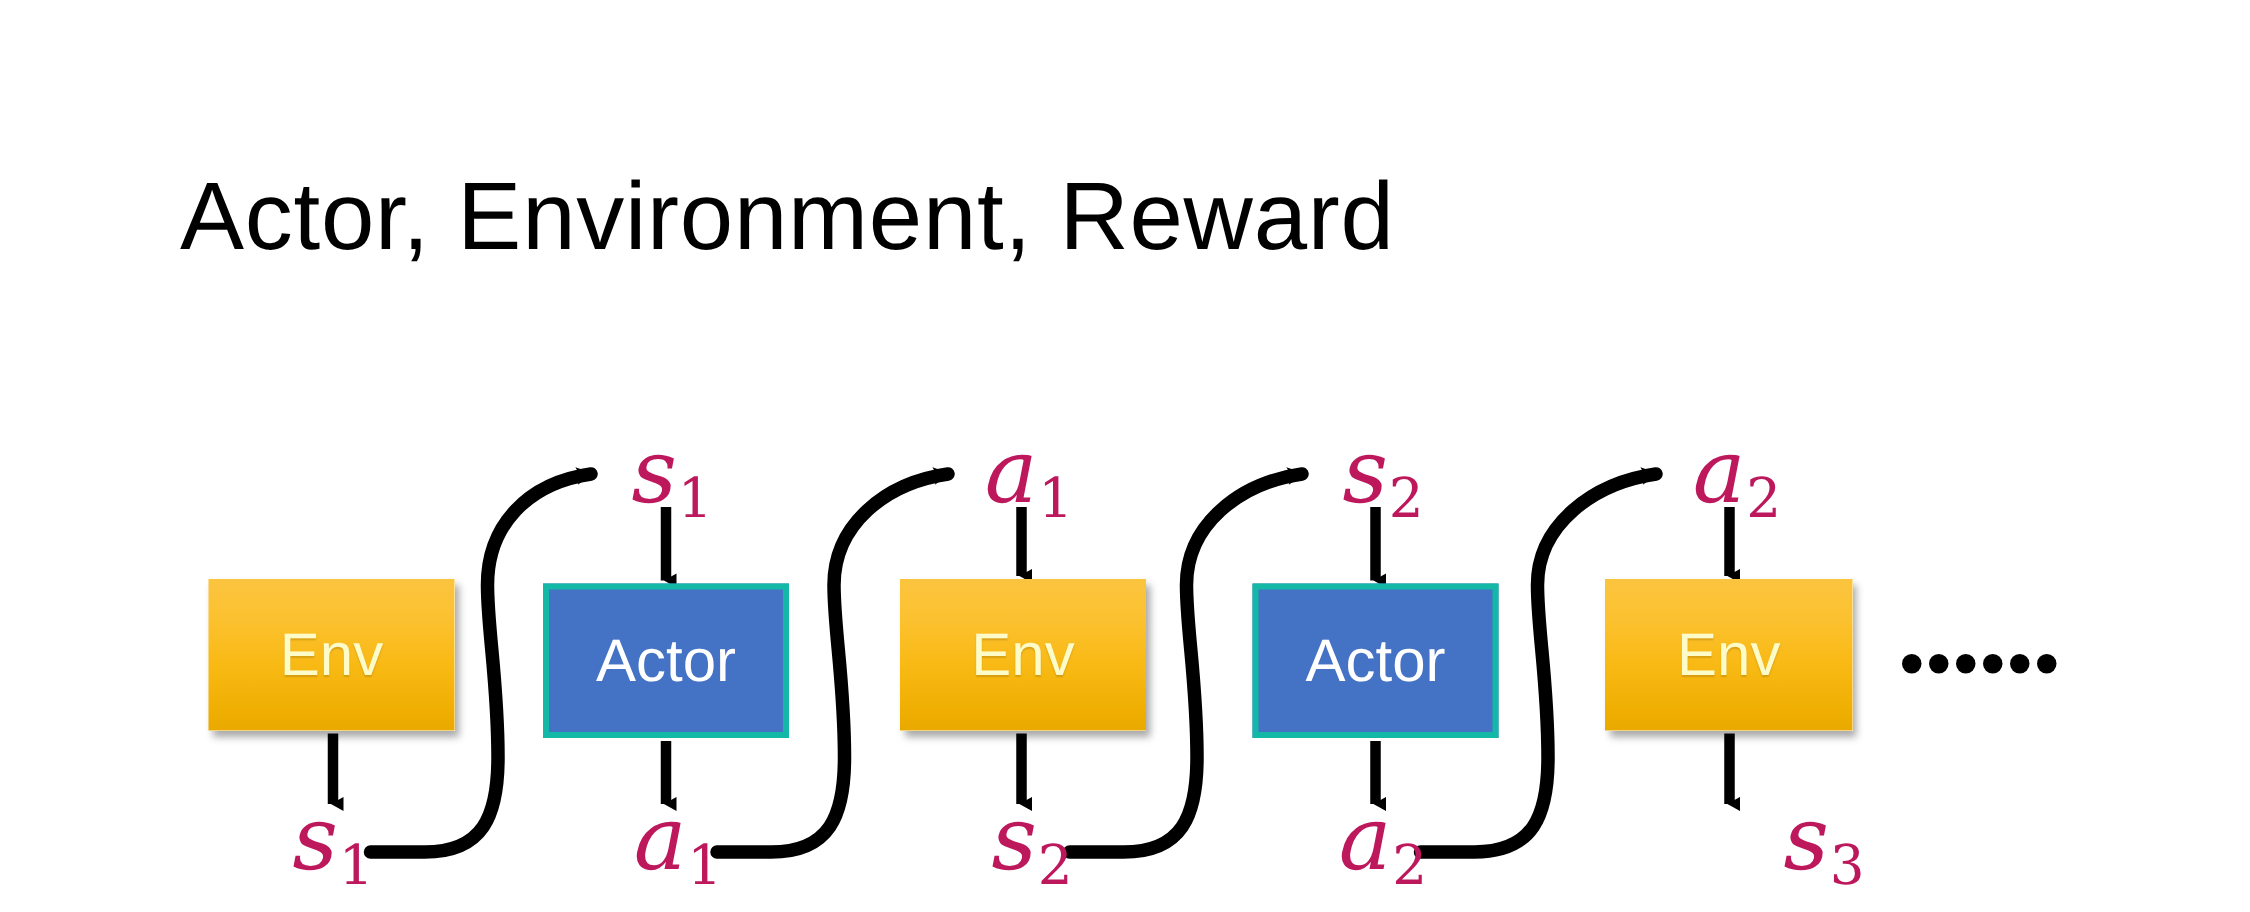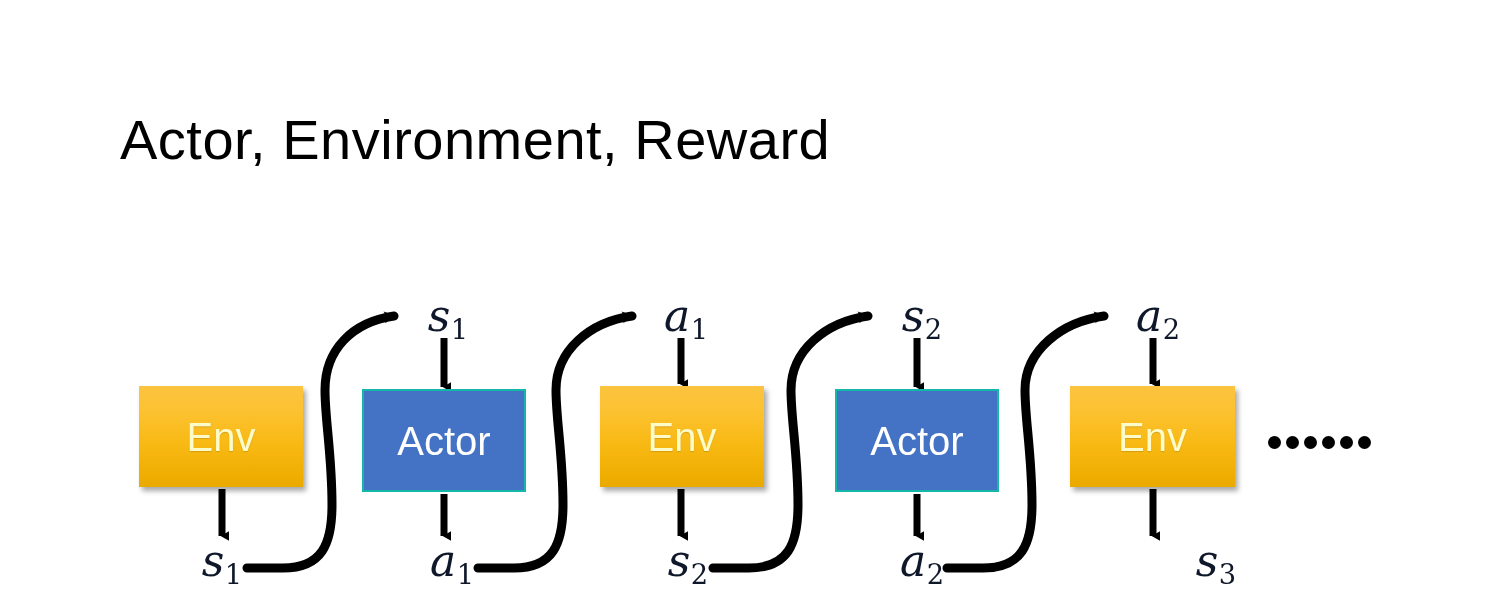--- a/index.html
+++ b/index.html
@@ -15,21 +15,21 @@
     overflow: hidden;
     font-family: "Liberation Sans", sans-serif;
   }
 
   
   #page-title {
     position: absolute;
     left: 120px;
     top: 112px;
     font-family: "Liberation Sans", sans-serif;
-    font-size: 56px;
+    font-size: 64px;
     font-weight: 300;
     letter-spacing: 0.5px;
     color: #000000;
     line-height: 1.0;
     white-space: nowrap;
   }
 
   
   #diagram-svg {
     position: absolute;
@@ -59,33 +59,33 @@
     box-shadow: 3px 4px 5px rgba(0,0,0,0.34);
     border: none;
     align-items: center;
   }
   .node-env .node-label {
     color: #FDFBC8;
     text-shadow: 0 1px 1px rgba(120,80,0,0.25);
   }
   .node-actor {
     background: #4472C4;
-    border: 2px solid #14b8a6;
+    border: 4px solid #14b8a6;
   }
   .node-actor .node-label {
     color: #FFFFFF;
   }
 
   
   .math-label {
     position: absolute;
     font-family: "DejaVu Serif", serif;
     font-style: italic;
-    font-size: 44px;
-    color: #0f172a;
+    font-size: 59px;
+    color: #be185d;
     white-space: nowrap;
     line-height: 1;
     transform: translate(-50%, -50%);
   }
   .math-label sub {
     font-size: 0.62em;
     font-style: normal;
     vertical-align: -0.28em;
     margin-left: 0.5px;
   }

